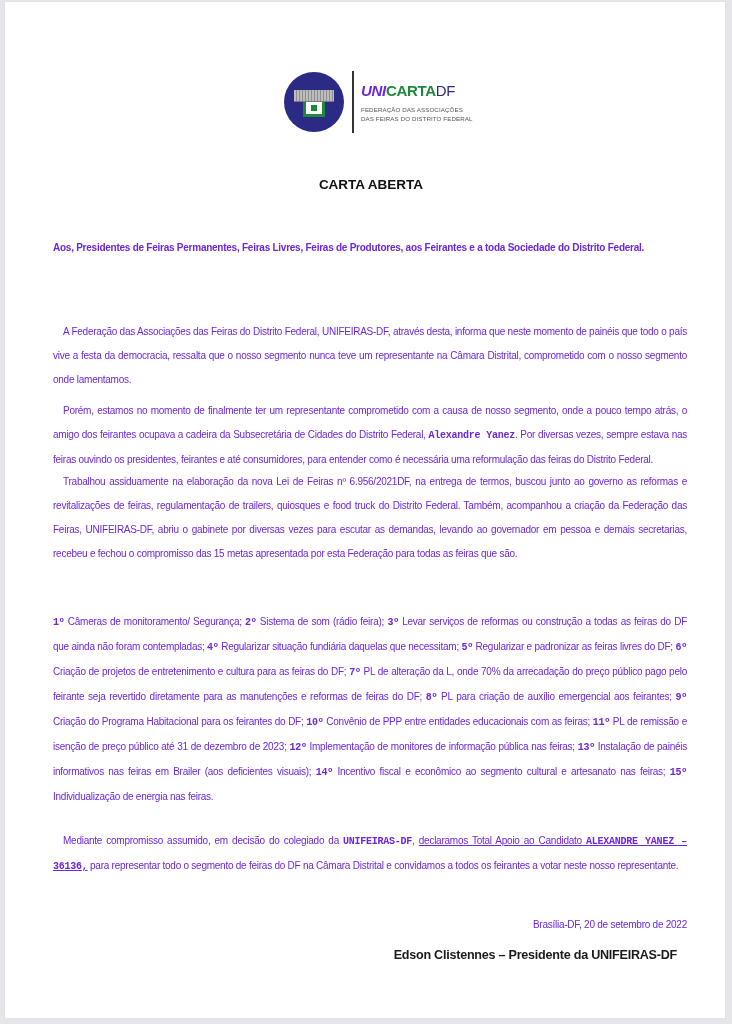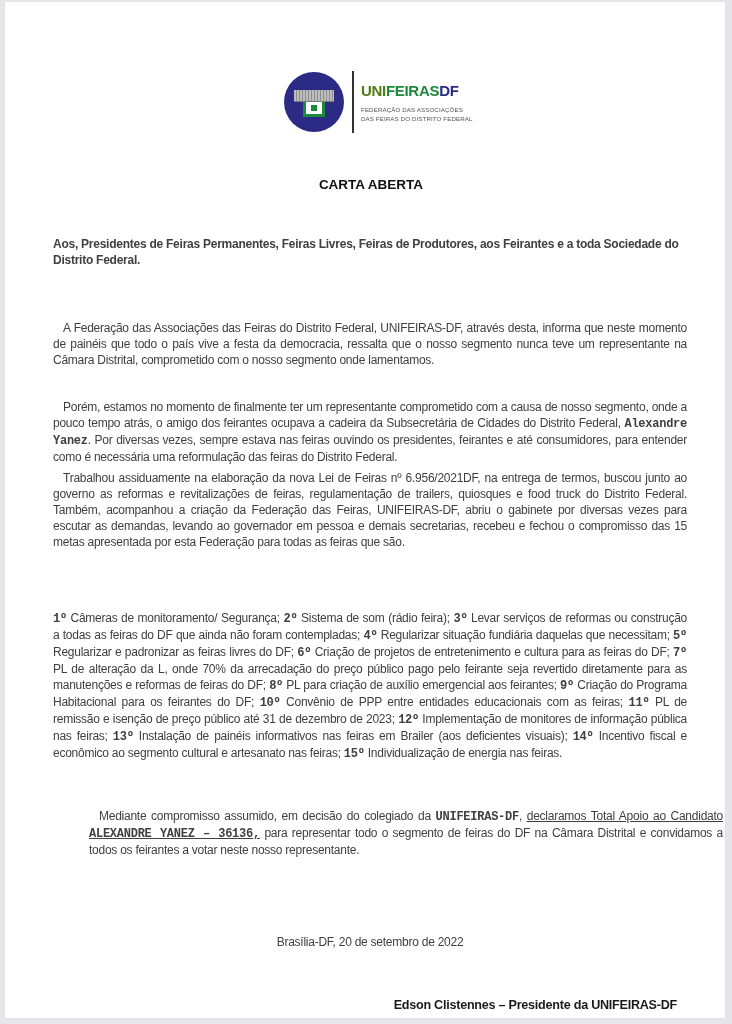--- a/index.html
+++ b/index.html
@@ -52,60 +52,60 @@
     background: #333;
     margin-left: 8px; margin-right: 7px;
   }
   .logo-text .brand {
     font-family: "Liberation Sans", sans-serif;
     font-weight: bold;
     font-size: 15px;
     letter-spacing: -0.3px;
     line-height: 18px;
   }
-  .brand .uni { color: #4d7c0f; }
+  .brand .uni { color: #6d28d9; font-style: italic; }
   .brand .feiras { color: #1c8a3a; }
-  .brand .df { color: #2b2a84; font-weight: bold; }
+  .brand .df { color: #2b2a84; font-weight: normal; }
   .logo-text .sub {
     font-size: 6.2px;
     color: #555;
     line-height: 9px;
     letter-spacing: 0.1px;
   }
   .logo-text .sub1 { margin-top: 5px; }
 
   .title {
     position: absolute;
     top: 175px; left: 0; width: 732px;
     text-align: center;
     font-weight: bold;
     font-size: 13.5px;
     color: #111;
   }
   .body {
     position: absolute;
     left: 48px; width: 634px;
     font-family: "Liberation Sans", sans-serif;
-    font-size: 12px;
-    line-height: 16px;
-    color: #404040;
+    font-size: 10px;
+    line-height: 24px;
+    color: #6d28d9;
     text-align: justify;
     letter-spacing: -0.25px;
   }
   .address { top: 234px; font-weight: bold; text-align: left; }
   .p1 { top: 318px; }
   .p2 { top: 397px; }
   .p3 { top: 468px; }
   .p4 { top: 608px; }
-  .p5 { top: 806px; margin-left: 36px; }
+  .p5 { top: 827px; }
   .indent { text-indent: 10px; }
-  .date { top: 911px; text-align: center; margin-top: 21px; }
+  .date { top: 911px; text-align: right; }
   .signature {
     position: absolute;
-    top: 996px; right: 48px;
+    top: 946px; right: 48px;
     font-weight: bold;
     font-size: 12.6px;
     color: #1a1a1a;
     letter-spacing: -0.25px;
   }
   b { font-weight: bold; font-family: Liberation Mono, monospace; }
   u { text-decoration: underline; }
 </style>
 </head>
 <body>
@@ -114,21 +114,21 @@
 
   <div class="logo">
     <div class="logo-circle">
       <div class="roof"></div>
       <div class="stall">
           <i></i>
         </div>
     </div>
     <div class="logo-divider"></div>
     <div class="logo-text">
-      <div class="brand"><span class="uni">UNI</span><span class="feiras">FEIRAS</span><span class="df">DF</span></div>
+      <div class="brand"><span class="uni">UNI</span><span class="feiras">CARTA</span><span class="df">DF</span></div>
       <div class="sub sub1">FEDERAÇÃO DAS ASSOCIAÇÕES</div>
       <div class="sub">DAS FEIRAS DO DISTRITO FEDERAL</div>
     </div>
   </div>
 
   <div class="title">CARTA ABERTA</div>
 
   <div class="body address">Aos, Presidentes de Feiras Permanentes, Feiras Livres, Feiras de Produtores, aos Feirantes e a toda Sociedade do Distrito Federal.</div>
 
   <div class="body p1 indent">A Federação das Associações das Feiras do Distrito Federal, UNIFEIRAS-DF, através desta, informa que neste momento de painéis que todo o país vive a festa da democracia, ressalta que o nosso segmento nunca teve um representante na Câmara Distrital, comprometido com o nosso segmento onde lamentamos.</div>

